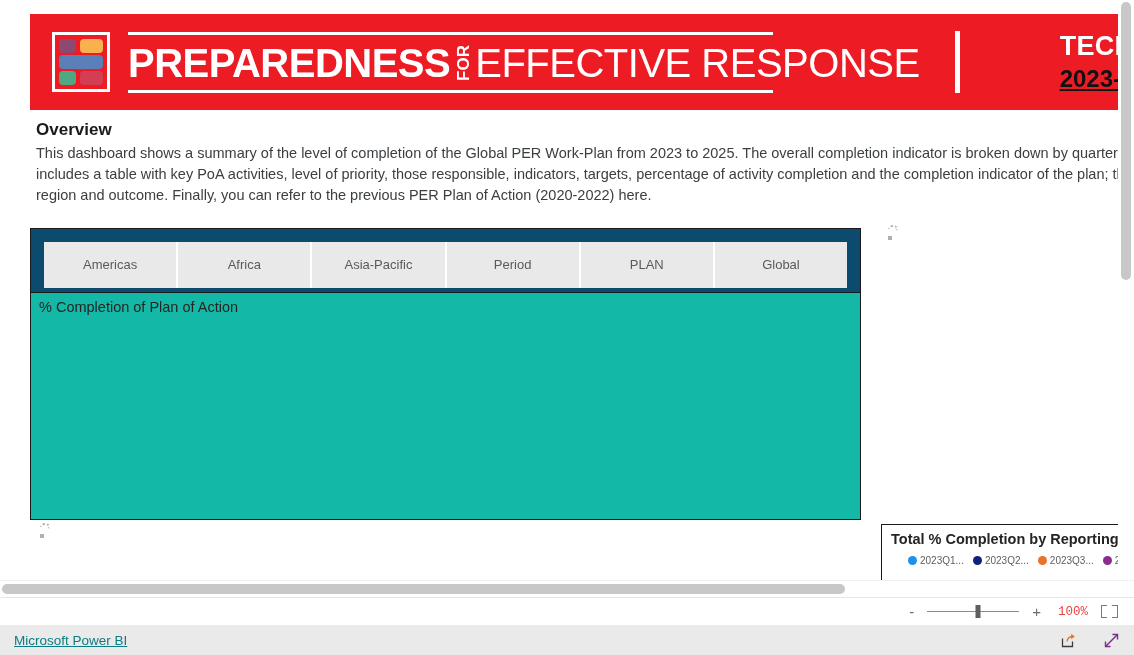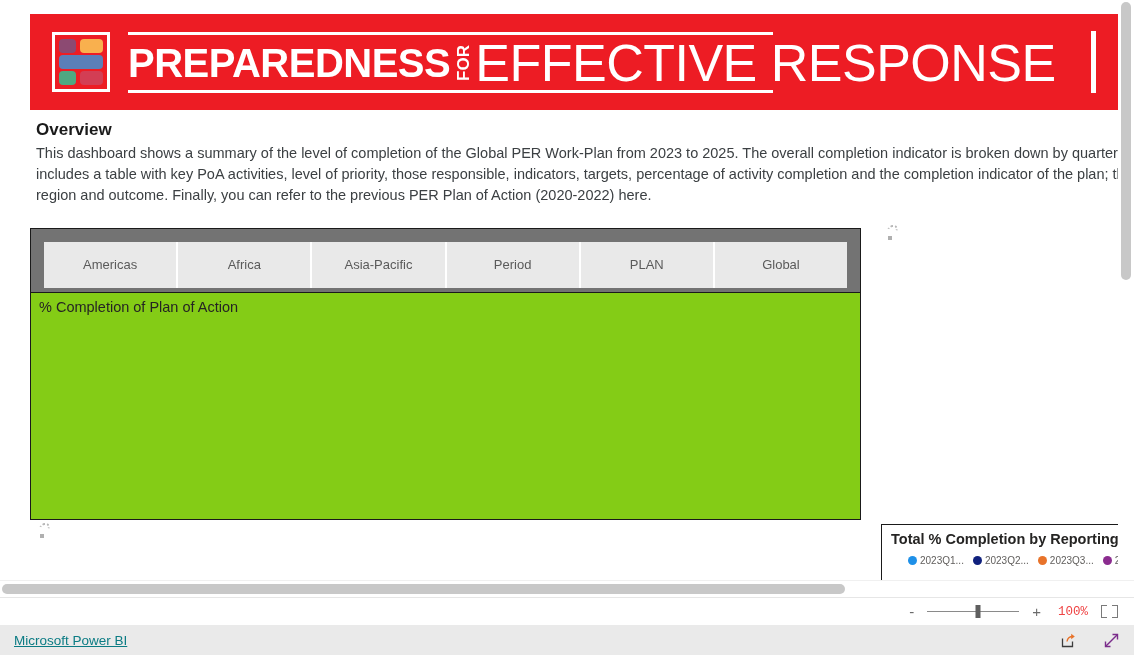--- a/index.html
+++ b/index.html
@@ -94,21 +94,21 @@
     writing-mode: vertical-rl;
     transform: rotate(180deg);
     font-size: 17px;
     font-weight: bold;
     letter-spacing: 0px;
     line-height: 1;
     margin: 0 3px 0 5px;
   }
   .wm-light {
     font-weight: normal;
-    font-size: 52px;
+    font-size: 40px;
     letter-spacing: -0.5px;
     line-height: 1;
   }
 
   .banner-divider {
     width: 5px;
     height: 62px;
     background: #ffffff;
     margin-left: 35px;
     flex: 0 0 auto;
@@ -150,21 +150,21 @@
     font-size: 14.5px;
     line-height: 21px;
     color: #3c4043;
   }
 
   
   .slicer-panel {
     position: absolute;
     left: 14px; top: 228px;
     width: 831px; height: 73px;
-    background: #737373;
+    background: #0c4a6e;
     border: 1px solid #1a1a1a;
     display: flex;
     align-items: center;
     padding: 0 13px;
   }
   .slicer-btn {
     flex: 1;
     height: 46px;
     background: #E9E9E9;
     border-right: 2px solid #ffffff;
@@ -176,21 +176,21 @@
     cursor: pointer;
     user-select: none;
   }
   .slicer-btn:last-child { border-right: none; }
 
   
   .chart-card {
     position: absolute;
     left: 14px; top: 292px;
     width: 831px; height: 228px;
-    background: #84cc16;
+    background: #14b8a6;
     border: 1px solid #1a1a1a;
   }
   .chart-card-title {
     font-size: 14.5px;
     color: #252423;
     padding: 6px 0 0 8px;
     line-height: 1.2;
   }
   .chart-card-body { width: 100%; height: 190px; }
 

